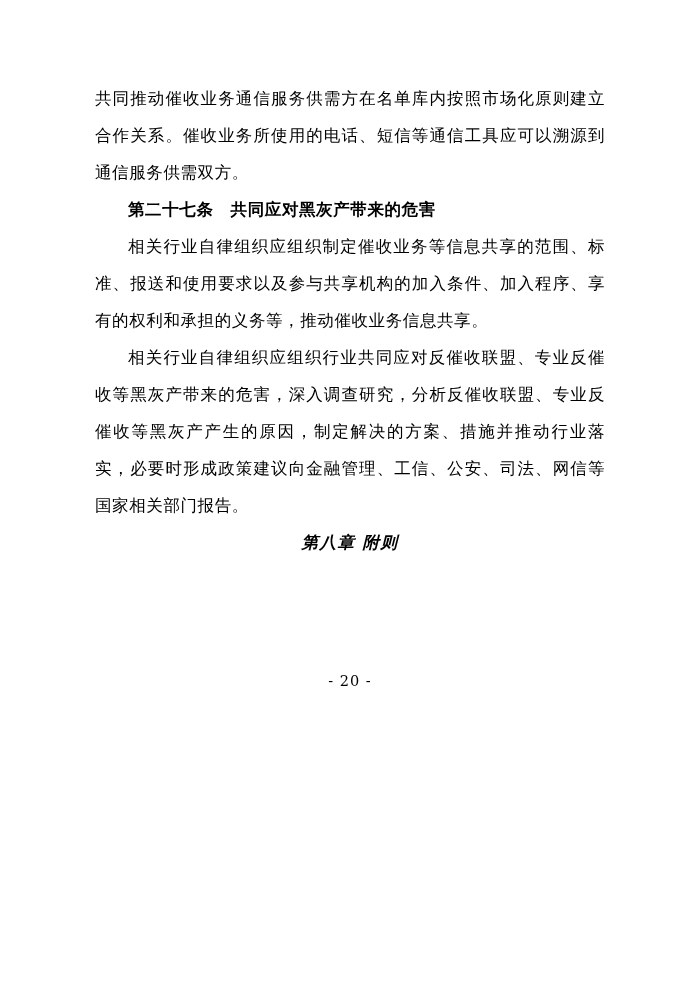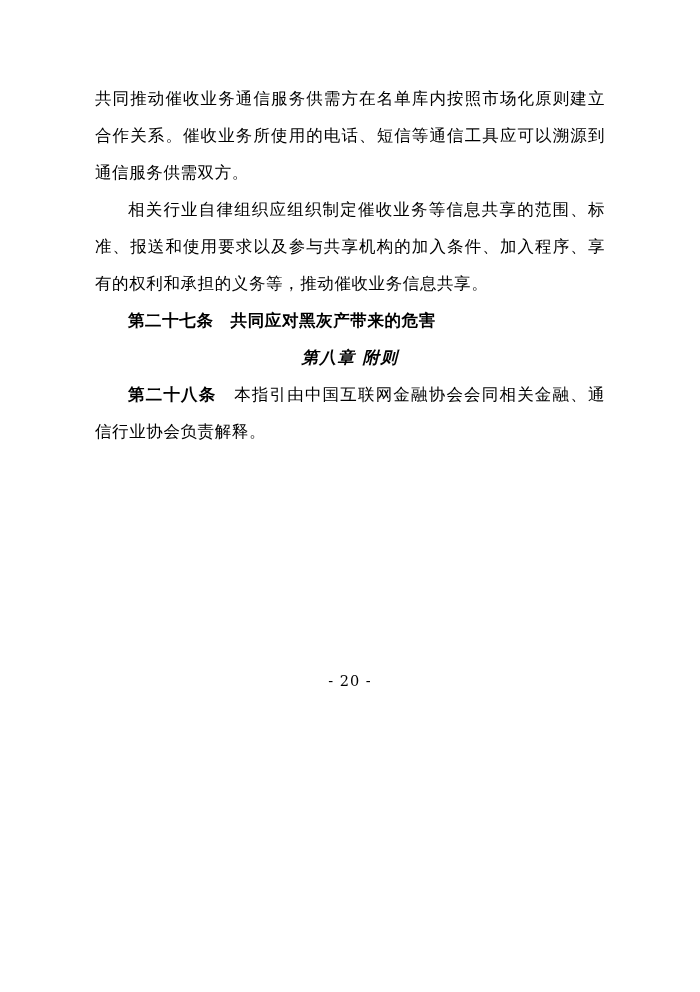--- a/index.html
+++ b/index.html
@@ -60,31 +60,29 @@
 </head>
 <body>
 
 <div class="page">
 
   <div class="body-text">
 
     <p class="para" style="text-indent:0;">共同推动催收业务通信服务供需方在名单库内按照市场化原则建立合作关系。催收业务所使用的电话、短信等通信工具应可以溯源到通信服务供需双方。</p>
 
 
-    <p class="para">相关行业自律组织应组织制定催收业务等信息共享的范围、标准、报送和使用要求以及参与共享机构的加入条件、加入程序、享有的权利和承担的义务等，推动催收业务信息共享。</p>
-
     <p class="para">
       <span class="heading-inline">第二十七条</span><span class="heading-inline">　</span><span class="heading-inline">共同应对黑灰产带来的危害</span>
     </p>
 
+    <p class="para">相关行业自律组织应组织制定催收业务等信息共享的范围、标准、报送和使用要求以及参与共享机构的加入条件、加入程序、享有的权利和承担的义务等，推动催收业务信息共享。</p>
+
+    <p class="para">相关行业自律组织应组织行业共同应对反催收联盟、专业反催收等黑灰产带来的危害，深入调查研究，分析反催收联盟、专业反催收等黑灰产产生的原因，制定解决的方案、措施并推动行业落实，必要时形成政策建议向金融管理、工信、公安、司法、网信等国家相关部门报告。</p>
 
     <p class="chapter-title">第八章 附则</p>
 
-    <p class="para">
-      <span class="heading-inline">第二十八条</span><span>　</span><span>本指引由中国互联网金融协会会同相关金融、通信行业协会负责解释。</span>
-    </p>
 
 
   </div>
 
   <div class="page-number">- 20 -</div>
 
 </div>
 
 </body></html>

